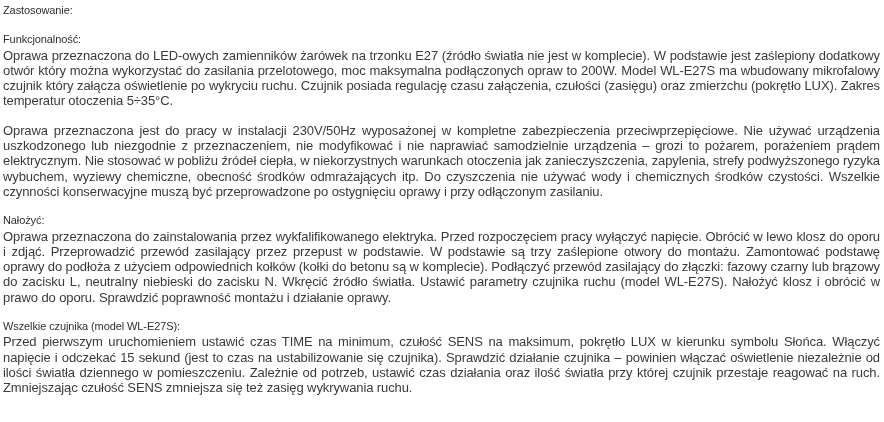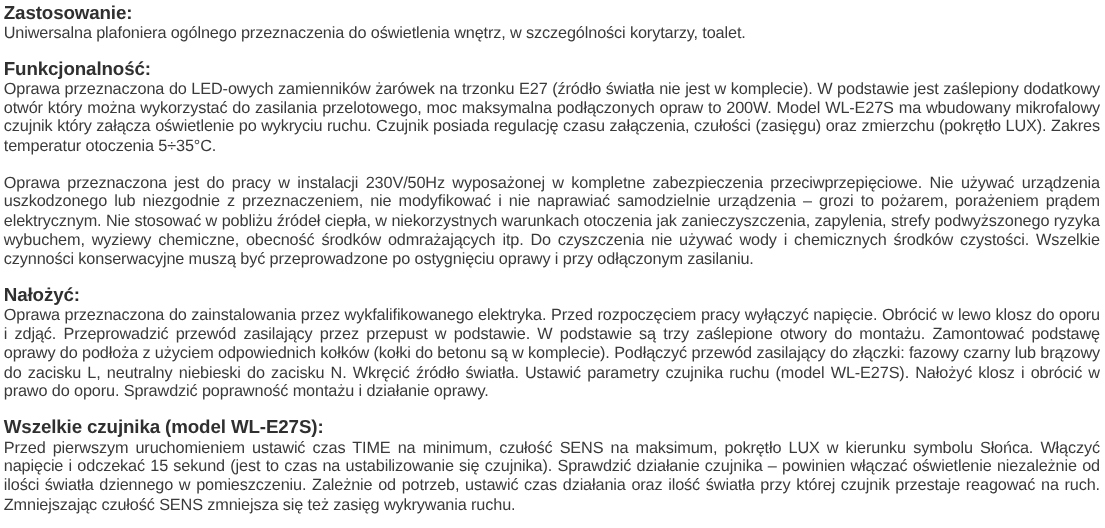--- a/index.html
+++ b/index.html
@@ -16,40 +16,39 @@
     font-size: 13px;
     line-height: 15.3px;
     letter-spacing: -0.1px;
   }
   .doc {
     padding: 3px 4px 0 3px;
   }
   .section { margin: 0; }
   .section + .section { margin-top: 14px; }
   .section-heading {
-    font-weight: bold;
-    font-size: 15px;
+    font-weight: normal;
+    font-size: 11px;
     line-height: 15.3px;
     color: #303030;
     margin: 0;
   }
   .section-body {
     margin: 0;
     text-align: justify;
     text-justify: inter-word;
   }
 </style>
 </head>
 <body>
 
 <div class="doc">
 
   <div class="section">
     <div class="section-heading">Zastosowanie:</div>
-    <p class="section-body">Uniwersalna plafoniera ogólnego przeznaczenia do oświetlenia wnętrz, w szczególności korytarzy, toalet.</p>
   </div>
 
   <div class="section">
     <div class="section-heading">Funkcjonalność:</div>
     <p class="section-body">Oprawa przeznaczona do LED-owych zamienników żarówek na trzonku E27 (źródło światła nie jest w komplecie). W podstawie jest zaślepiony dodatkowy otwór który można wykorzystać do zasilania przelotowego, moc maksymalna podłączonych opraw to 200W. Model WL-E27S ma wbudowany mikrofalowy czujnik który załącza oświetlenie po wykryciu ruchu. Czujnik posiada regulację czasu załączenia, czułości (zasięgu) oraz zmierzchu (pokrętło LUX). Zakres temperatur otoczenia 5÷35°C.</p>
   </div>
 
   <div class="section">
     <p class="section-body">Oprawa przeznaczona jest do pracy w instalacji 230V/50Hz wyposażonej w kompletne zabezpieczenia przeciwprzepięciowe. Nie używać urządzenia uszkodzonego lub niezgodnie z przeznaczeniem, nie modyfikować i nie naprawiać samodzielnie urządzenia – grozi to pożarem, porażeniem prądem elektrycznym. Nie stosować w pobliżu źródeł ciepła, w niekorzystnych warunkach otoczenia jak zanieczyszczenia, zapylenia, strefy podwyższonego ryzyka wybuchem, wyziewy chemiczne, obecność środków odmrażających itp. Do czyszczenia nie używać wody i chemicznych środków czystości. Wszelkie czynności konserwacyjne muszą być przeprowadzone po ostygnięciu oprawy i przy odłączonym zasilaniu.</p>
   </div>

